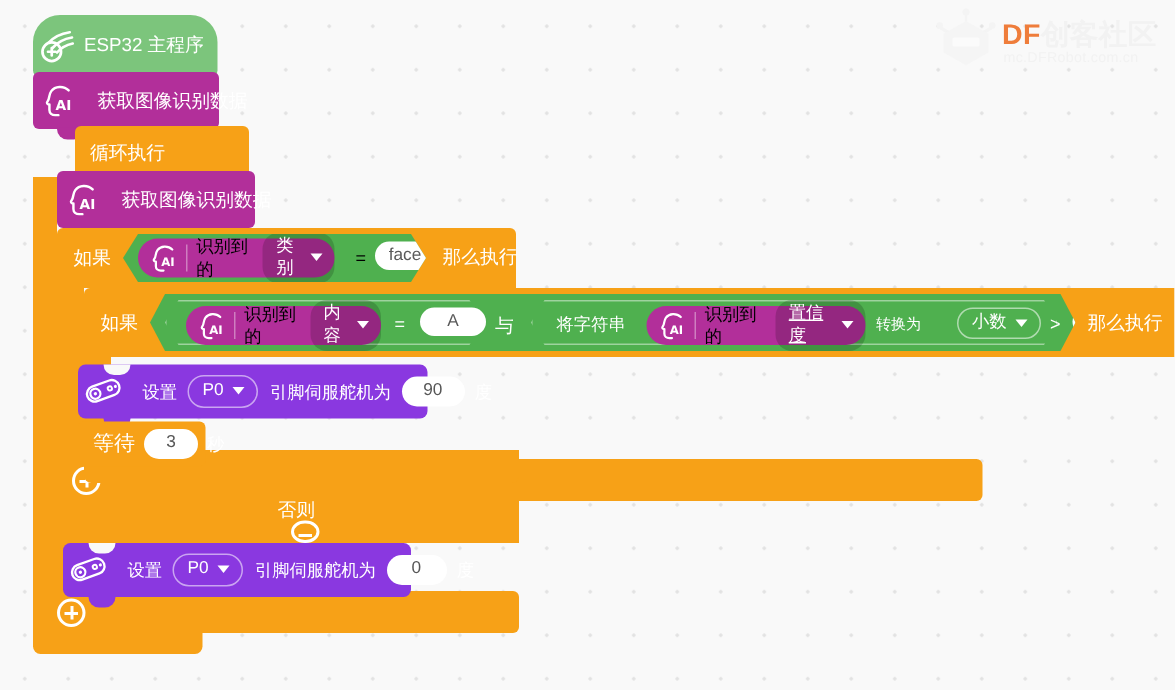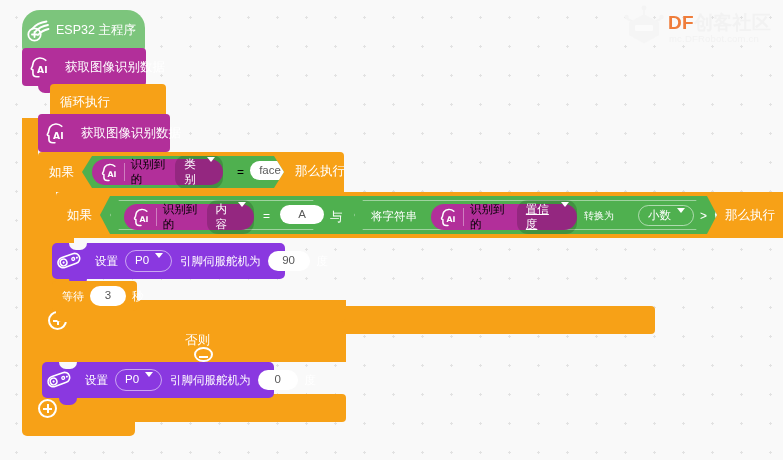--- a/index.html
+++ b/index.html
@@ -69,21 +69,21 @@
     display:flex; align-items:center; justify-content:center;
     flex: 0 0 34px;
   }
   .sep {
     width:1px; height:70%; background: rgba(255,255,255,.38);
     margin-right:9px;
   }
 
   
   .dd {
-    display:inline-flex; gap:6px;
+    display:inline-flex; align-items:center; gap:6px;
     background: rgba(0,0,0,0.17);
     border-radius: 11px;
     padding: 2px 8px 3px 9px;
     font-size:11.5px;
     color:#fff;
     line-height:1.25;
   }
   .dd.light {
     background: transparent;
     border: 1px solid rgba(255,255,255,.55);
@@ -356,21 +356,21 @@
     <span class="dd light" style="margin-left:7px;">
       <span>P0</span>
       <span class="caret"></span>
     </span>
     <span style="font-size:11.5px; margin-left:8px;">引脚伺服舵机为</span>
     <span class="oval num" style="margin-left:7px; min-width:24px;">90</span>
     <span style="font-size:11.5px; margin-left:7px;">度</span>
   </div>
 
   <div class="blk orange" style="left:52px; top:281px; width:85px; height:30px; border-radius:4px; padding-left:10px;">
-    <span style="font-size:11px;">等待</span>
+    <span style="font-size:14px;">等待</span>
     <span class="oval num" style="margin-left:6px; min-width:18px;">3</span>
     <span style="font-size:11.5px; margin-left:6px;">秒</span>
   </div>
 
   <div class="blk violet" style="left:42px; top:362px; width:232px; height:36px;">
     <div class="iconbox">
       <svg width="28" height="24" viewBox="0 0 30 24">
         <g transform="rotate(-20 15 12)">
           <rect x="3" y="6" width="24" height="11" rx="5.5" fill="none" stroke="#fff" stroke-width="1.7"></rect>
           <circle cx="9" cy="11.5" r="3.6" fill="none" stroke="#fff" stroke-width="1.6"></circle>

